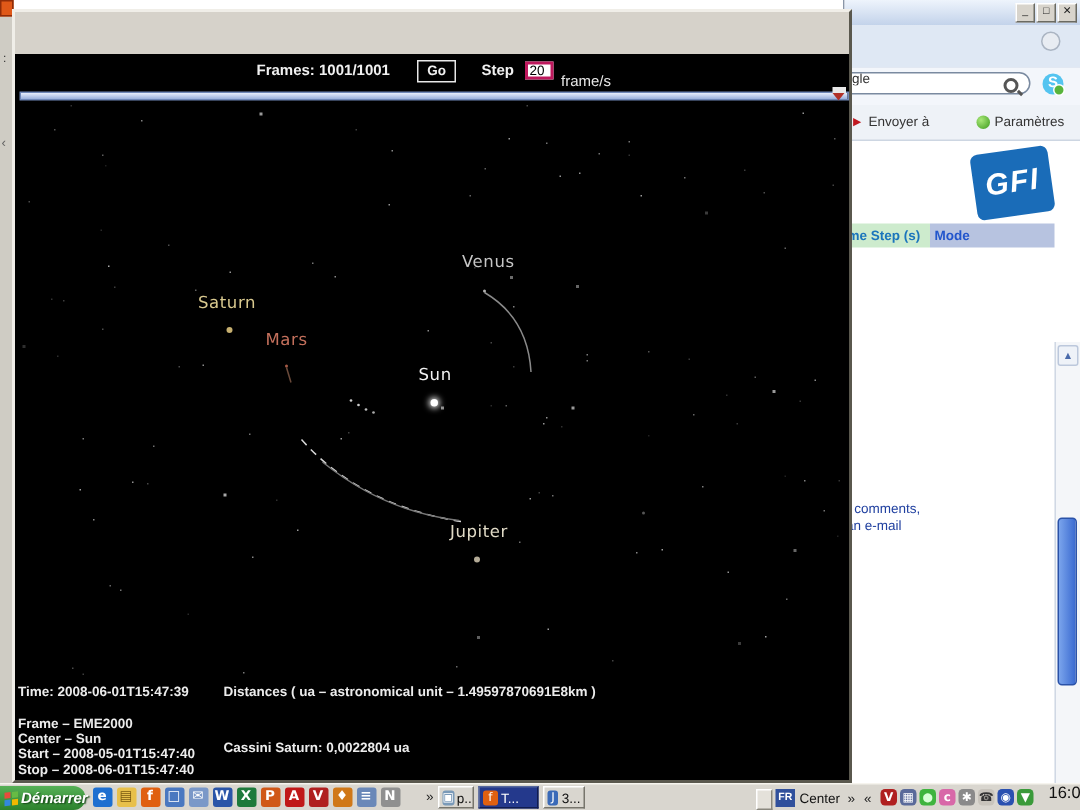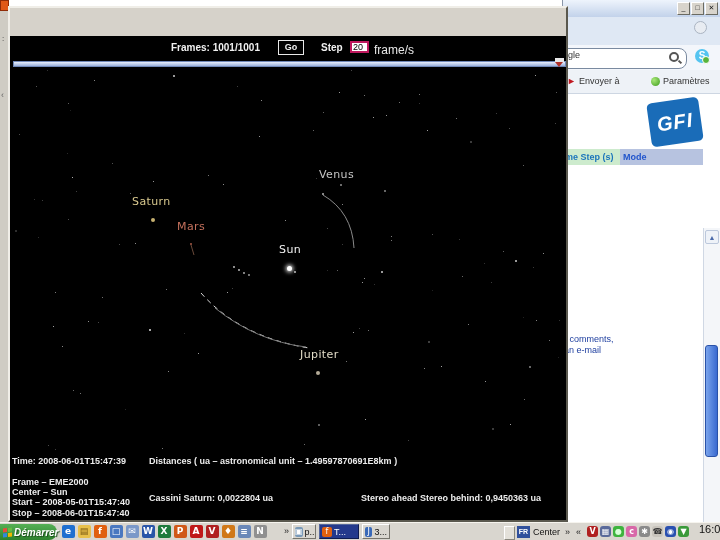--- a/index.html
+++ b/index.html
@@ -13,21 +13,21 @@
   .left-strip .glyph2{position:absolute;left:1px;top:90px;font-size:9px;color:#666;}
 
   
   .browser{position:absolute;left:562px;top:0;width:158px;height:522px;background:#ffffff;overflow:hidden;border-left:1px solid #8a96a8;}
   .b-titlebar{position:absolute;left:0;top:0;width:100%;height:17px;background:linear-gradient(#eef4fc,#c2d2ea);}
   .b-btns{position:absolute;right:3px;top:2px;display:flex;gap:1px;}
   .b-btn{width:11px;height:11px;background:#d8d4cc;border:1px solid;border-color:#ffffff #6a6a62 #6a6a62 #ffffff;font-size:7px;line-height:9px;text-align:center;color:#222;}
   .b-toolbar1{position:absolute;left:0;top:17px;width:100%;height:28px;background:#dfe8f4;border-bottom:1px solid #c2cede;}
   .b-circle{position:absolute;left:131px;top:4px;width:11px;height:11px;border-radius:50%;background:#e8ecf2;border:1px solid #aab4c2;}
   .b-searchrow{position:absolute;left:0;top:45px;width:100%;height:25px;background:#f3f6fb;}
-  .b-search{position:absolute;left:-18px;top:3px;width:142px;height:21px;background:#fff;border:1px solid #7a8aa0;border-radius:8px;font-size:9px;color:#333;padding:1px 18px 8px 22px;box-sizing:border-box;}
+  .b-search{position:absolute;left:-18px;top:3px;width:142px;height:15px;background:#fff;border:1px solid #7a8aa0;border-radius:8px;font-size:9px;color:#333;padding:1px 18px 8px 22px;box-sizing:border-box;}
   .mag{position:absolute;left:106px;top:7px;width:6px;height:6px;border:2px solid #555;border-radius:50%;}
   .mag:after{content:"";position:absolute;left:7px;top:7px;width:4px;height:2px;background:#555;transform:rotate(45deg);}
   .skype{position:absolute;left:132px;top:4px;width:14px;height:14px;border-radius:50%;background:#54c4f0;color:#fff;font-weight:bold;font-size:10px;line-height:14px;text-align:center;}
   .skype:after{content:"";position:absolute;right:-1px;bottom:-1px;width:6px;height:6px;border-radius:50%;background:#58b43c;border:1px solid #fff;}
   .b-toolbar2{position:absolute;left:0;top:70px;width:100%;height:23px;background:#eef2f7;border-bottom:1px solid #cdd6e2;font-size:9px;color:#333;}
   .b-send{position:absolute;left:4px;top:6px;display:flex;align-items:center;gap:3px;}
   .red-arrow{color:#c01820;font-size:9px;}
   .b-settings{position:absolute;left:88px;top:6px;display:flex;align-items:center;gap:3px;}
   .green-ball{width:9px;height:9px;border-radius:50%;background:radial-gradient(circle at 3px 3px,#a8e878,#3c9a1c);}
   .gfi-logo{position:absolute;left:86px;top:100px;width:52px;height:44px;background:#1a6cb8;border-radius:5px;transform:rotate(-8deg);color:#fff;font-weight:bold;font-style:italic;font-size:20px;line-height:44px;text-align:center;letter-spacing:1px;}
@@ -52,21 +52,21 @@
   .v-menubar{position:absolute;left:0;top:14px;width:100%;height:14px;background:#d6d2ca;display:flex;align-items:center;}
   .v-menu{font-size:10px;color:#111;padding:0 7px;}
   .v-viewport{position:absolute;left:0;top:28px;width:556px;height:484px;background:#000;overflow:hidden;}
 
   
   .vp-toolbar{position:absolute;left:0;top:0;width:100%;height:22px;}
   .vp-frames{position:absolute;left:161px;top:6px;color:#f0f0f0;font-size:10px;font-weight:bold;}
   .vp-go{position:absolute;left:268px;top:4px;width:24px;height:13px;border:1px solid #e8e8e8;color:#f0f0f0;font-size:9px;font-weight:bold;text-align:center;line-height:13px;background:#000;}
   .vp-step{position:absolute;left:311px;top:6px;color:#f0f0f0;font-size:10px;font-weight:bold;}
   .vp-rate{position:absolute;left:340px;top:5px;width:19px;height:12px;border:2px solid #be185d;background:#fff;font-size:9px;padding:0 1px;box-sizing:border-box;}
-  .vp-rateunit{position:absolute;left:364px;top:7px;color:#e8e8e8;font-size:12px;}
+  .vp-rateunit{position:absolute;left:364px;top:13px;color:#e8e8e8;font-size:10px;}
   .vp-slider{position:absolute;left:3px;top:25px;width:551px;height:4px;background:linear-gradient(#e8eefc,#9ab0dc);border:1px solid #7088b8;}
   .vp-thumb{position:absolute;left:545px;top:22px;width:9px;height:9px;}
   .vp-thumb .cap{position:absolute;left:0;top:0;width:9px;height:4px;background:#e8e8e8;}
   .vp-thumb .tri{position:absolute;left:0;top:4px;width:0;height:0;border-left:4.5px solid transparent;border-right:4.5px solid transparent;border-top:5px solid #b03028;}
 
   .star{position:absolute;width:1px;height:1px;background:#fff;}
   .body-label{position:absolute;font-family:"DejaVu Sans",sans-serif;font-size:11px;letter-spacing:.4px;}
   .body-dot{position:absolute;border-radius:50%;}
 
   
@@ -266,21 +266,21 @@
         <path d="M 313 159 Q 342 176, 344 212" stroke="#8a8a8a" stroke-width="1" fill="none"></path>
         <path d="M 181 209 L 184 219" stroke="#6a4a3a" stroke-width="1" fill="none"></path>
         <circle cx="224" cy="231" r="0.9" fill="#cccccc"></circle>
         <circle cx="229" cy="234" r="0.9" fill="#cccccc"></circle>
         <circle cx="234" cy="237" r="0.9" fill="#bbbbbb"></circle>
         <circle cx="239" cy="239" r="0.9" fill="#aaaaaa"></circle>
         <circle cx="419" cy="306" r="1" fill="#555555"></circle>
       </svg>
 
       <div>
-          <div class="body-label" style="left: 298px; top: 132px; color: rgb(198, 198, 198); margin-left: 11px;">Venus</div>
+          <div class="body-label" style="left: 298px; top: 132px; color: rgb(198, 198, 198);">Venus</div>
           <div class="body-dot" style="left: 312px; top: 157px; width: 2px; height: 2px; background: rgb(178, 178, 178);"></div>
           <div class="body-label" style="left: 122px; top: 159px; color: rgb(217, 201, 143);">Saturn</div>
           <div class="body-dot" style="left: 141px; top: 182px; width: 4px; height: 4px; background: rgb(199, 176, 112);"></div>
           <div class="body-label" style="left: 167px; top: 184px; color: rgb(196, 112, 92);">Mars</div>
           <div class="body-dot" style="left: 180px; top: 207px; width: 2px; height: 2px; background: rgb(166, 90, 70);"></div>
           <div class="body-label" style="left: 269px; top: 207px; color: rgb(242, 242, 242);">Sun</div>
           <div class="body-dot" style="left: 276.5px; top: 229.5px; width: 5px; height: 5px; background: rgb(255, 255, 255); box-shadow: rgb(255, 255, 255) 0px 0px 4px 1px;"></div>
           <div class="body-label" style="left: 290px; top: 312px; color: rgb(224, 218, 198);">Jupiter</div>
           <div class="body-dot" style="left: 306px; top: 335px; width: 4px; height: 4px; background: rgb(180, 171, 151);"></div>
         </div>
@@ -298,21 +298,20 @@
           <div class="tri"></div>
         </div>
 
       <div class="st" style="left:2px;top:420px;">Time: 2008-06-01T15:47:39</div>
       <div class="st" style="left:139px;top:420px;">Distances ( ua – astronomical unit – 1.49597870691E8km )</div>
       <div class="st" style="left:2px;top:441px;">Frame – EME2000</div>
       <div class="st" style="left:2px;top:451px;">Center – Sun</div>
       <div class="st" style="left:2px;top:461px;">Start – 2008-05-01T15:47:40</div>
       <div class="st" style="left:2px;top:472px;">Stop – 2008-06-01T15:47:40</div>
       <div class="st" style="left:139px;top:457px;">Cassini Saturn: 0,0022804 ua</div>
-      <div class="st" style="left:351px;top:457px;">Stereo ahead Stereo behind: 0,9450363 ua</div>
     </div>
   </div>
 
   <div class="taskbar">
     <div class="start-btn">
       <span class="winflag">
         <i style="background:#e84c3c"></i>
           <i style="background:#66bb44"></i>
           <i style="background:#3388dd"></i>
           <i style="background:#f0b800"></i>

